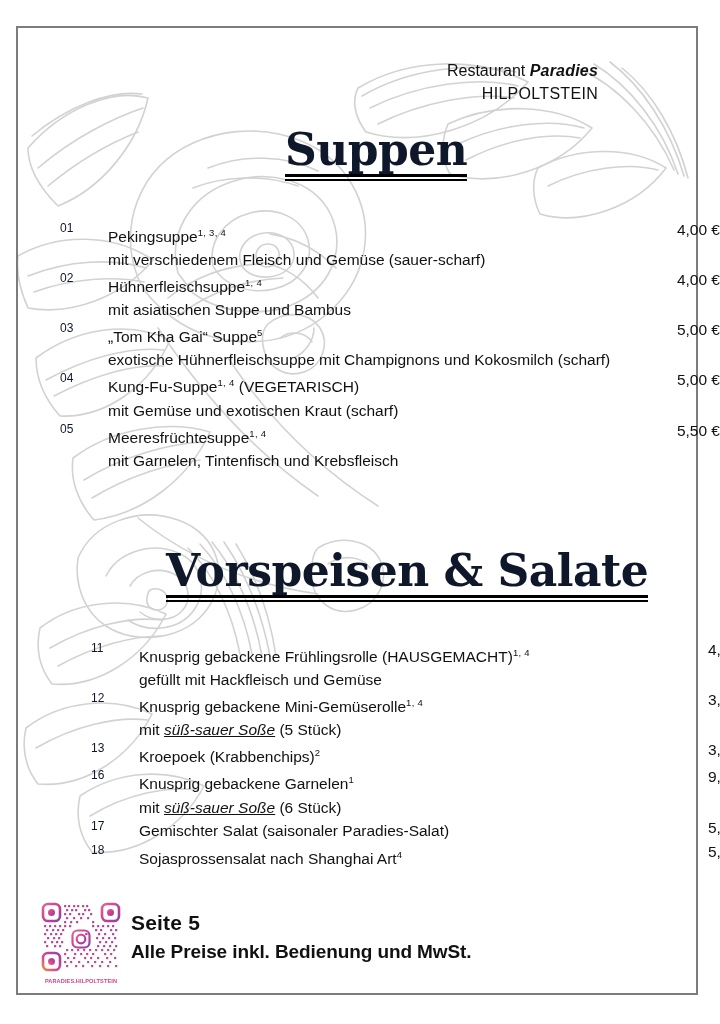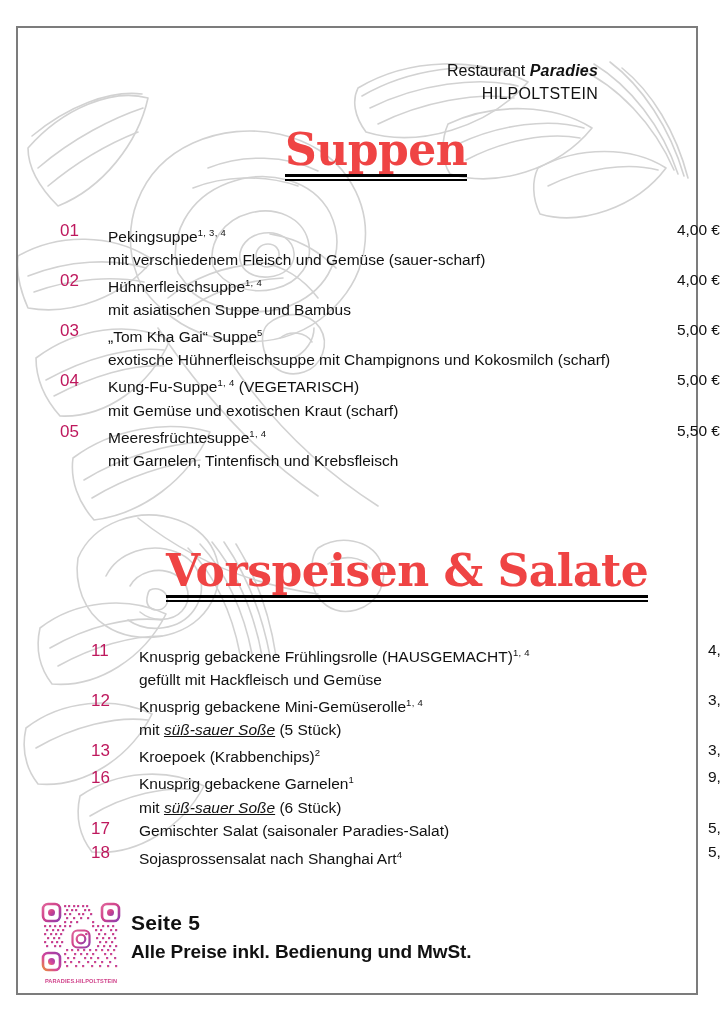--- a/index.html
+++ b/index.html
@@ -55,21 +55,21 @@
   #header .line1 { font-size: 16px; white-space: nowrap; margin-left: 32px; }
   #header .line1 .rest { font-weight: 400; }
   #header .line1 .brand { font-weight: 700; font-style: italic; letter-spacing: .2px; }
   #header .line2 { font-size: 16px; font-weight: 400; letter-spacing: .3px; white-space: nowrap; }
 
   
   .section-head {
     position: absolute;
     font-family: "DejaVu Serif", "Liberation Serif", serif;
     font-weight: 700;
-    color: #ef4444;
+    color: #0f172a;
     letter-spacing: -0.5px;
     line-height: 1;
     white-space: nowrap;
   }
   .section-head .txt { display: inline-block; }
   .section-head .rules {
     display: block;
     margin-top: 2px;
     border-top: 3px solid #000;
     border-bottom: 2px solid #000;
@@ -90,23 +90,23 @@
   #list-starters { top: 641px; padding-left: 31px; }
 
   .item { position: relative; }
   .item-row { position: relative; min-height: 24px; }
 
   .num {
     position: absolute;
     left: 60px;
     top: 0;
     width: 30px;
-    font-size: 17px;
+    font-size: 12px;
     font-weight: 400;
-    color: #be185d;
+    color: #0f172a;
   }
   .title-line {
     margin-left: 108px;
     margin-right: 78px;
     font-size: 15.5px;
     line-height: 23px;
   }
   .name { font-weight: 400; }
   .suffix { font-weight: 400; }
   .sup {

